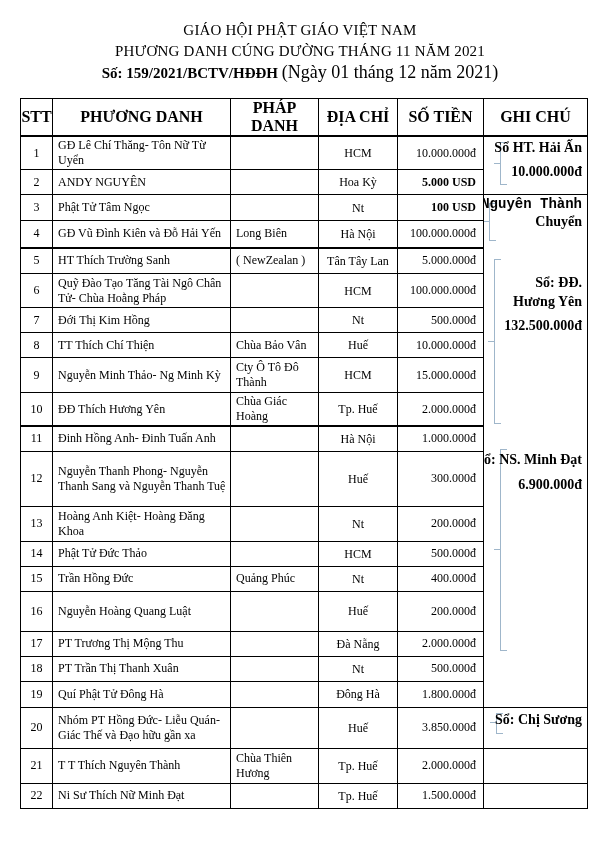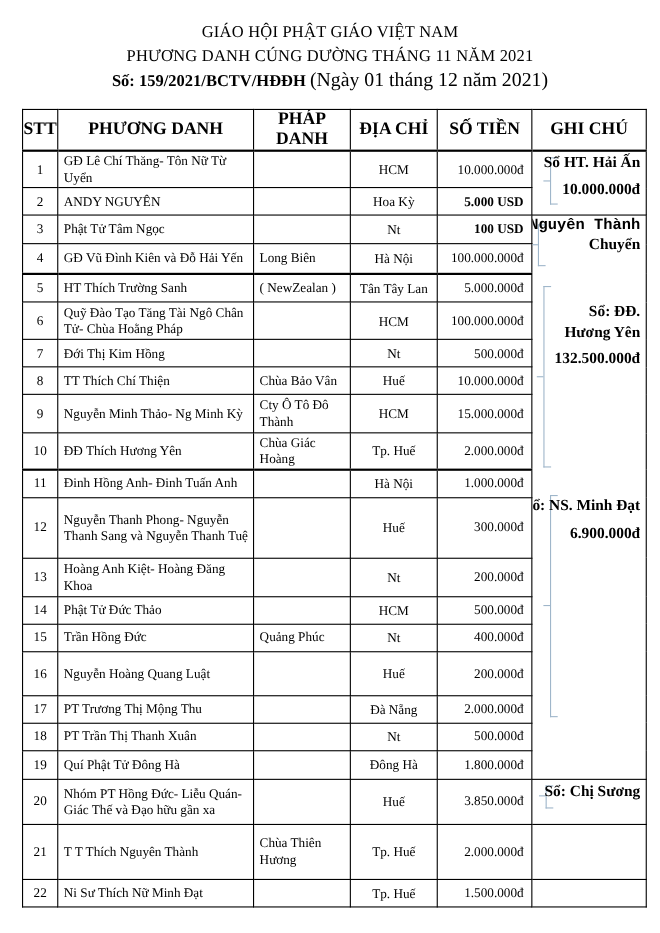--- a/index.html
+++ b/index.html
@@ -240,21 +240,21 @@
           <td class="c-stt">20</td>
           <td class="c-name">Nhóm PT Hồng Đức- Liễu Quán- Giác Thế và Đạo hữu gần xa</td>
           <td class="c-dharma"></td>
           <td class="c-addr">Huế</td>
           <td class="c-amount">3.850.000đ</td>
           <td class="c-note" rowspan="1">
             <div class="brace" style="top: 5px; height: 21px; left: 12px;"></div>
             <div class="note-text" style="top: 4px;">Sổ: Chị Sương</div>
           </td>
         </tr>
-        <tr style="height: 50px;">
+        <tr style="height: 35px;">
           <td class="c-stt">21</td>
           <td class="c-name">T T Thích Nguyên Thành</td>
           <td class="c-dharma">Chùa Thiên Hương</td>
           <td class="c-addr">Tp. Huế</td>
           <td class="c-amount">2.000.000đ</td>
           <td class="c-note" rowspan="1"></td>
         </tr>
         <tr style="height: 25px;">
           <td class="c-stt">22</td>
           <td class="c-name">Ni Sư Thích Nữ Minh Đạt</td>

